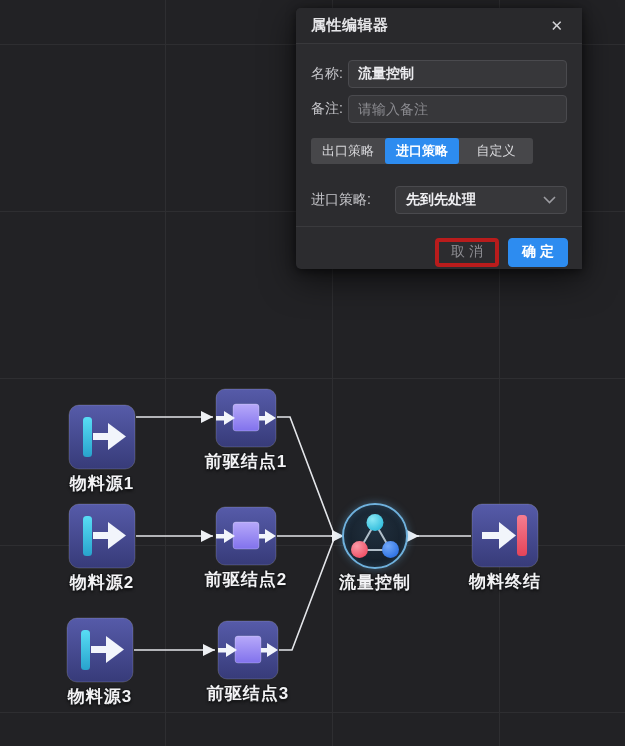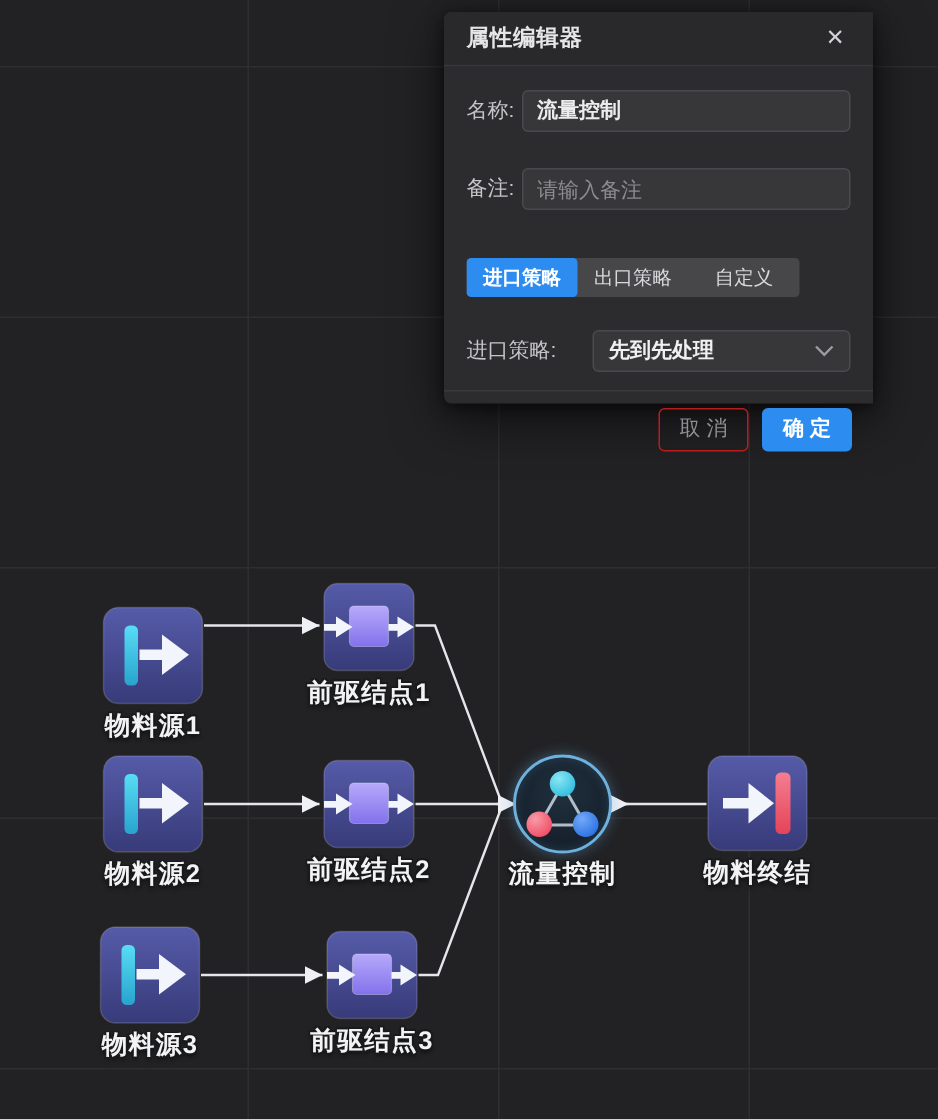--- a/index.html
+++ b/index.html
@@ -40,21 +40,21 @@
     box-shadow:0 10px 34px rgba(0,0,0,.6),0 2px 10px rgba(0,0,0,.5);
     color:#e4e4e7;box-sizing:border-box;display:flex;flex-direction:column;
   }
   .dlg-header{
     height:35px;flex:0 0 35px;background:#29292c;border-bottom:1px solid #39393c;
     border-radius:5px 0 0 0;display:flex;align-items:center;padding:0 15px;
   }
   .dlg-title{font-size:15px;font-weight:bold;color:#e6e6e9;letter-spacing:.5px;}
   .dlg-close{margin-left:auto;font-size:15px;color:#d2d2d6;cursor:pointer;line-height:1;padding:2px 4px;}
   .dlg-body{padding:16px 15px 12px;flex:1;}
-  .frow{display:flex;align-items:center;margin-bottom:24px;justify-content:center;}
+  .frow{display:flex;align-items:center;margin-bottom:7px;justify-content:center;}
   .frow .flabel{width:37px;flex:0 0 37px;font-size:14px;color:#c5c5c9;}
   .tinput{
     flex:1;height:28px;box-sizing:border-box;border:1px solid #4a4a4e;border-radius:4px;
     background:#37373a;color:#ececef;font-size:14px;font-weight:600;padding:0 9px;outline:none;
     font-family:"Liberation Sans","DejaVu Sans",sans-serif;
   }
   .tinput.note{font-weight:normal;}
   .tinput::placeholder{color:#8b8b90;font-weight:normal;}
   .tabs{margin:8px 0 0 0;display:inline-flex;background:#47474a;border-radius:3px;overflow:hidden;width:222px;height:26px;}
   .tab{
@@ -71,21 +71,21 @@
   .select .sval{font-size:14px;font-weight:700;color:#f0f0f3;}
   .select .chev{margin-left:auto;display:flex;}
   .dlg-footer{
     flex:0 0 50px;border-top:1px solid #3a3a3d;display:flex;align-items:center;
     justify-content:flex-end;padding:0 14px;gap:9px;
   }
   .btn{
     height:29px;min-width:60px;box-sizing:border-box;border-radius:4px;font-size:14px;
     display:flex;align-items:center;justify-content:center;cursor:pointer;padding:0 12px;white-space:nowrap;
   }
-  .btn.cancel{background:transparent;border:1px solid #b91c1c;color:#8f8f94;}
+  .btn.cancel{background:transparent;border:4px solid #b91c1c;color:#8f8f94;}
   .btn.ok{background:#2d8cf0;border:1px solid #2d8cf0;color:#ffffff;font-weight:600;}
 </style>
 </head>
 <body>
 
 <svg width="0" height="0" style="position:absolute">
   <defs>
     <linearGradient id="gSq" x1="0" y1="0" x2="0" y2="1">
       <stop offset="0" stop-color="#565ba9"></stop>
         <stop offset="1" stop-color="#373b79"></stop>
@@ -254,22 +254,22 @@
   <div class="dlg-body">
     <div class="frow">
       <span class="flabel">名称:</span>
       <input class="tinput" type="text" value="流量控制" style="">
     </div>
     <div class="frow">
       <span class="flabel">备注:</span>
       <input class="tinput note" type="text" placeholder="请输入备注" style="">
     </div>
     <div class="tabs">
+      <div class="tab">出口策略</div>
       <div class="tab active">进口策略</div>
-      <div class="tab">出口策略</div>
       <div class="tab">自定义</div>
     </div>
     <div class="prow">
       <span class="plabel">进口策略:</span>
       <div class="select">
         <span class="sval">先到先处理</span>
         <span class="chev">
           <svg width="13" height="8" viewBox="0 0 13 8">
               <polyline points="1,1 6.5,6.5 12,1" fill="none" stroke="#9c9ca1" stroke-width="1.6"></polyline>
             </svg>

